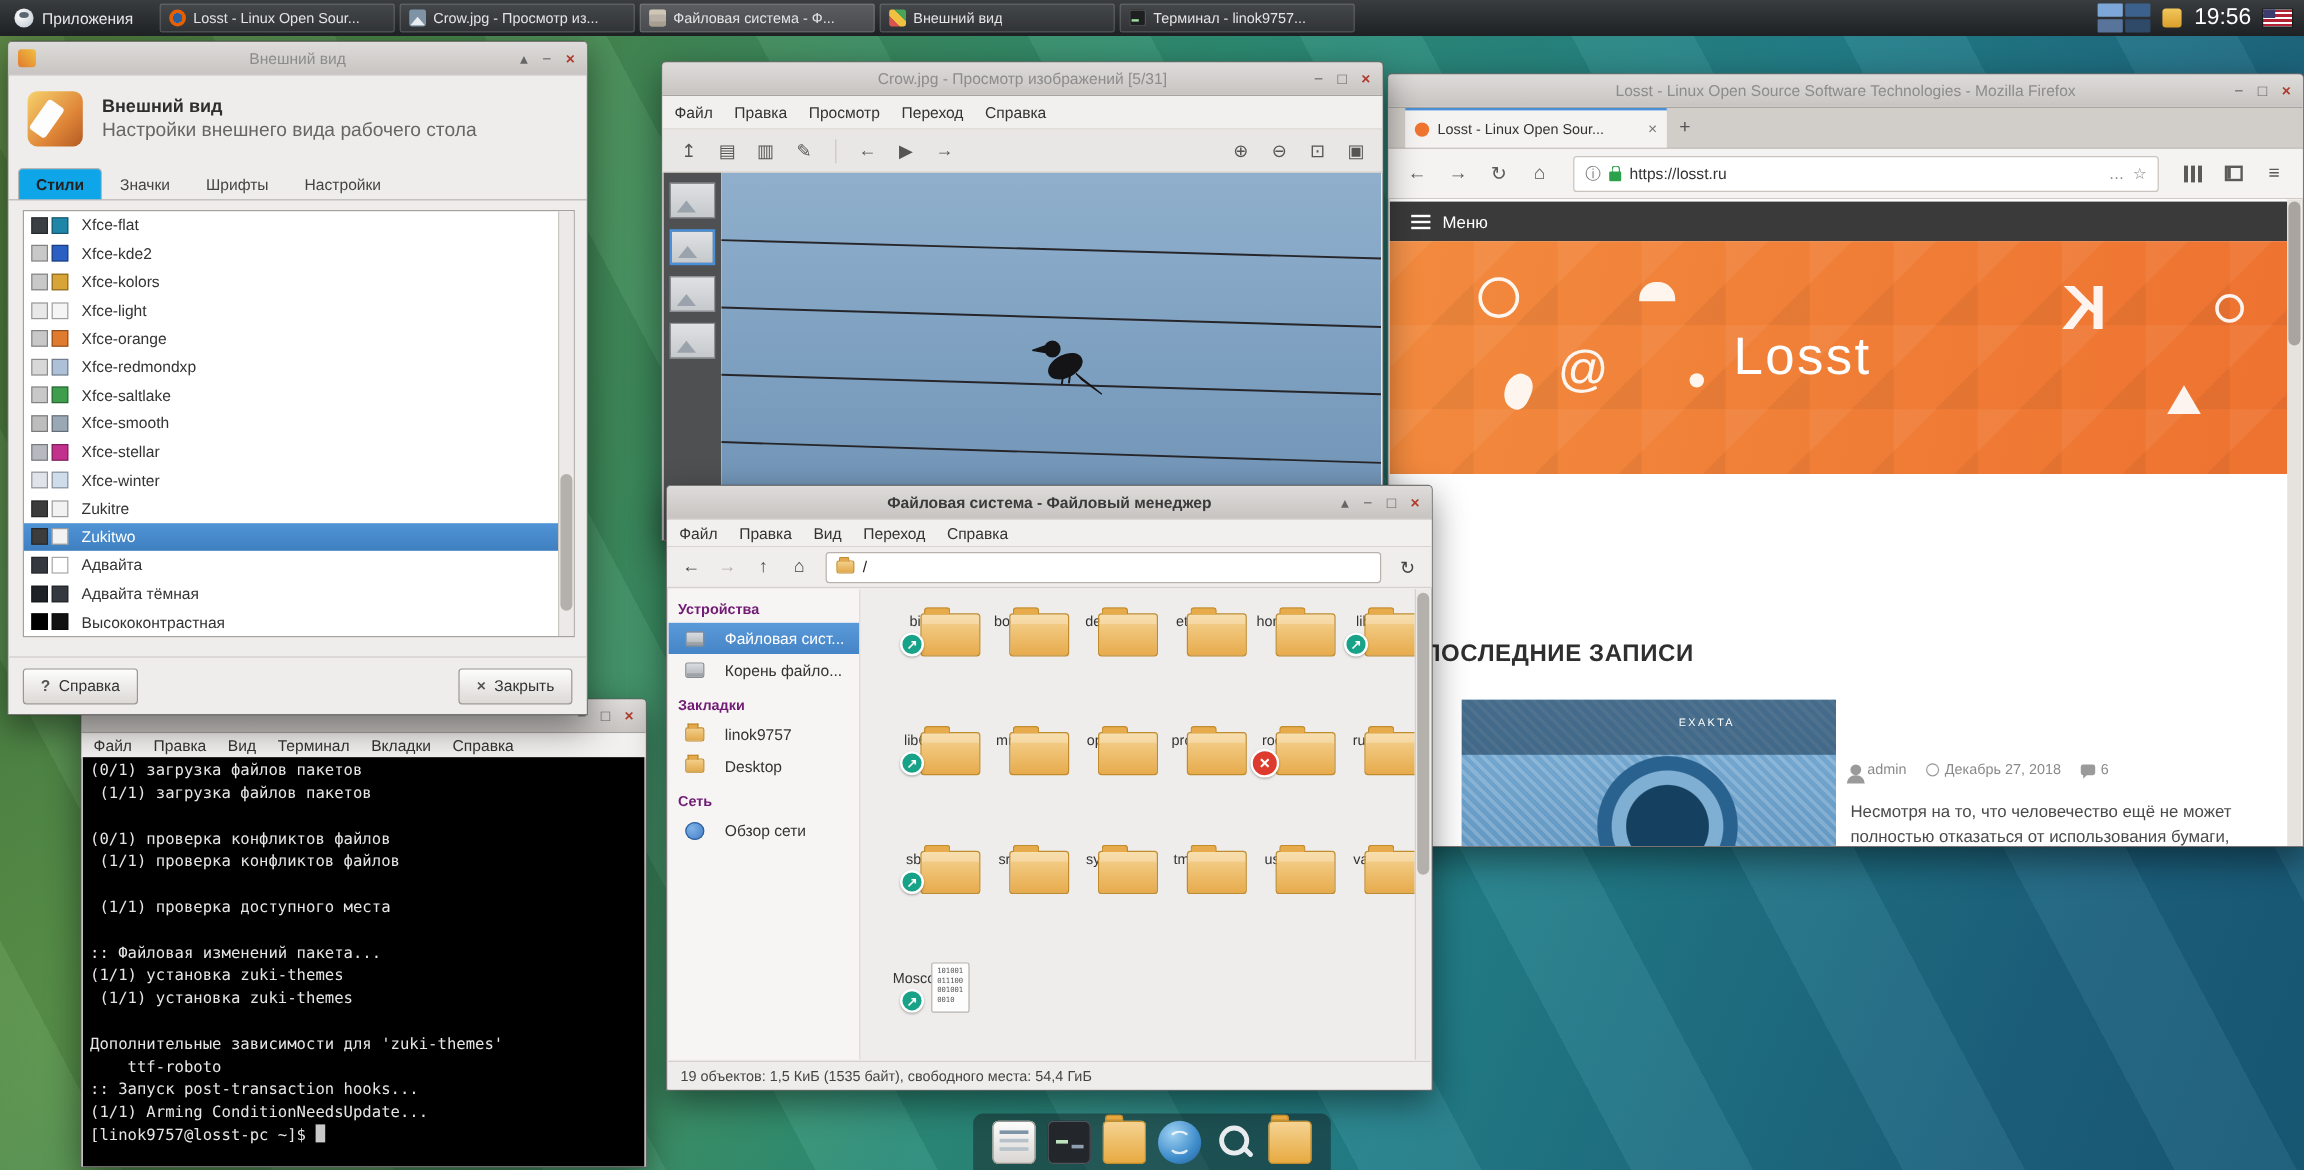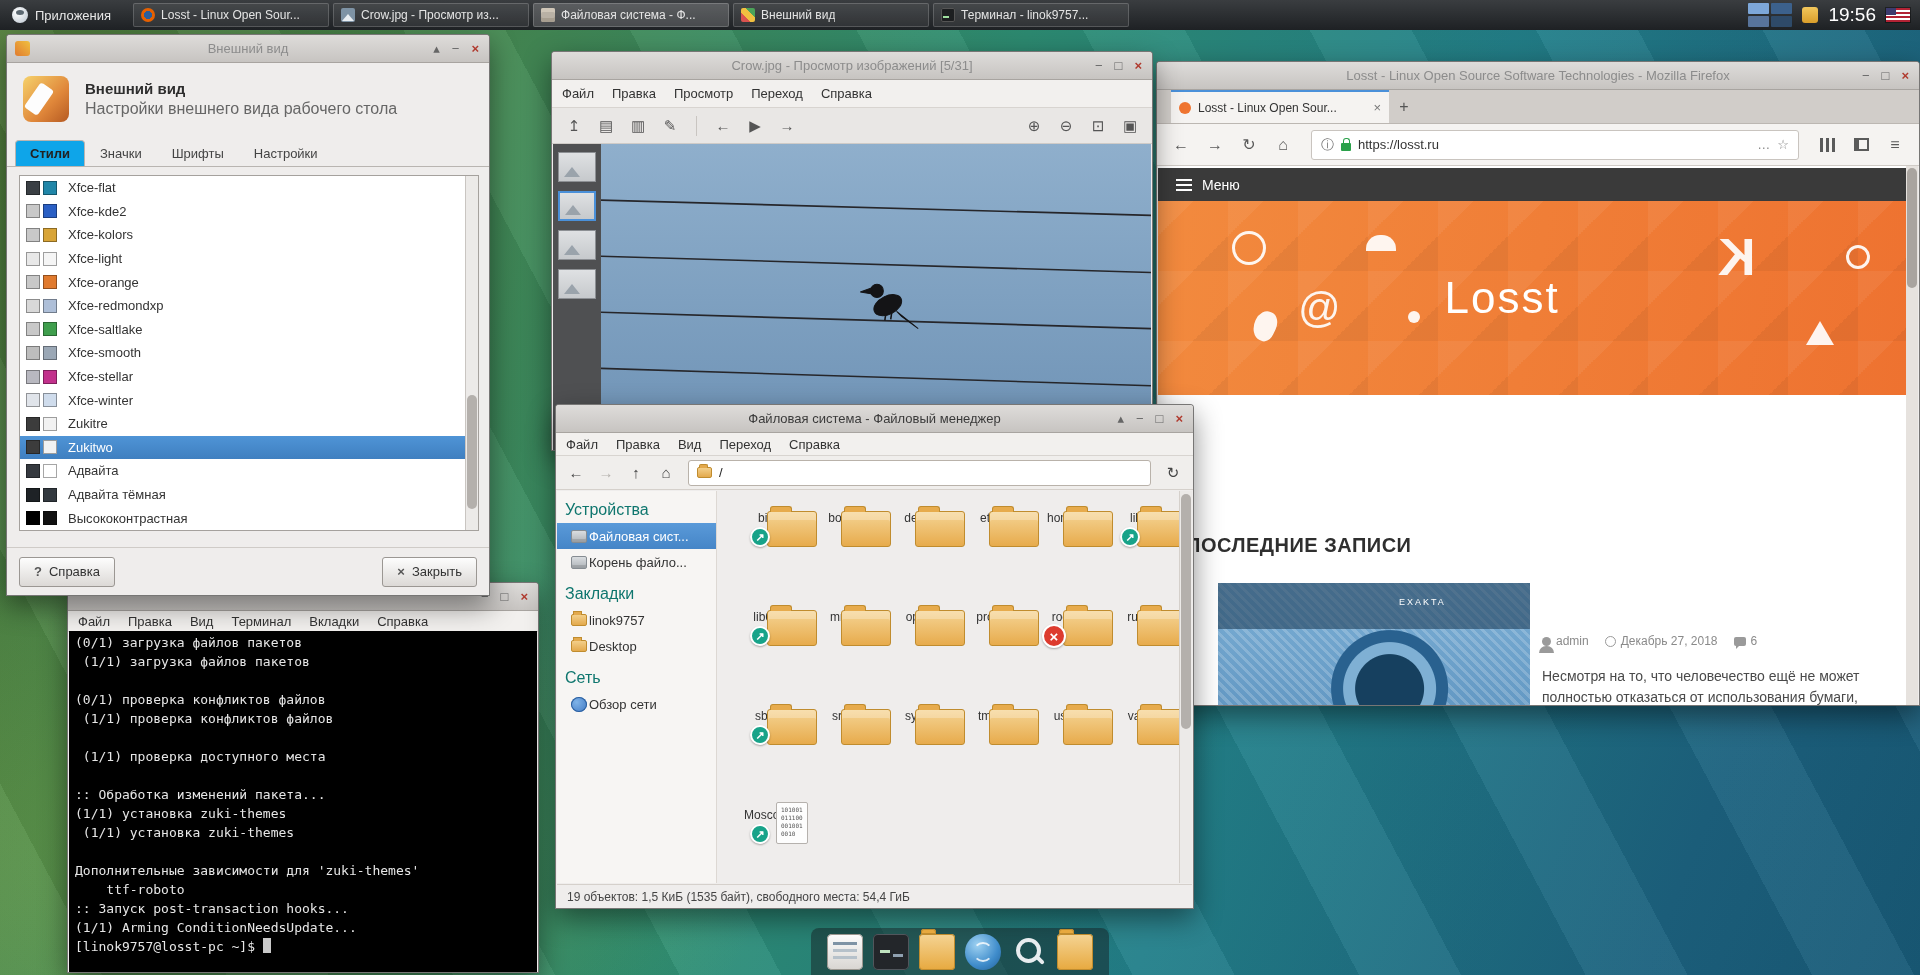--- a/index.html
+++ b/index.html
@@ -39,21 +39,21 @@
   .clock{font-size:19px;color:#fff}
   .flag{width:24px;height:14px;position:relative;background:repeating-linear-gradient(#b22234 0 2px,#fff 2px 4px);box-shadow:0 0 0 1px rgba(0,0,0,.4)}
   .flag::before{content:"";position:absolute;left:0;top:0;width:10px;height:7px;background:#3c3b6e}
 
   
   .window{position:absolute;background:#efedec;border:1px solid rgba(20,20,20,.55);border-radius:4px 4px 0 0;
     box-shadow:0 10px 28px rgba(0,0,0,.45)}
   .titlebar{height:28px;display:flex;align-items:center;background:linear-gradient(#dedcda,#c7c4c1);
     border-bottom:1px solid #a8a4a0;border-radius:3px 3px 0 0;position:relative}
   .title{position:absolute;left:0;right:0;text-align:center;font-size:13px;color:#8c8c8c;white-space:nowrap;overflow:hidden}
-  .focused .title{color:#3a3a3a;font-weight:normal}
+  .focused .title{color:#3a3a3a;font-weight:bold}
   .tb-icon{width:15px;height:15px;margin-left:8px;border-radius:3px;background:linear-gradient(45deg,#e07a2e,#f0c040);z-index:1}
   .tb-btns{margin-left:auto;display:flex;gap:12px;padding-right:10px;z-index:1}
   .tb-btns span{font-size:13px;color:#666;line-height:15px}
   .tb-btns .close{color:#b03a2e;font-weight:bold}
   .menubar{display:flex;gap:18px;align-items:center;padding:0 10px;background:#f2f0ee;border-bottom:1px solid #d8d4d0;font-size:13px;color:#333}
   .menubar span{cursor:default}
 
   
   #win-appearance{left:6px;top:34px;width:484px;height:562px;z-index:40}
   .ap-header{height:72px;display:flex;align-items:center;gap:16px;padding:0 16px}
@@ -100,22 +100,22 @@
   
   #win-fm{left:555px;top:404px;width:639px;height:505px;z-index:50}
   .fm-toolbar{height:34px;display:flex;align-items:center;background:#f0eeec;border-bottom:1px solid #d5d0cb;padding:0 6px;gap:2px}
   .navb{width:28px;height:26px;display:flex;align-items:center;justify-content:center;font-size:15px;color:#444;border-radius:3px}
   .navb.dis{color:#b5b1ad}
   .pathfield{flex:1;height:26px;margin:0 6px;background:#fff;border:1px solid #b9b2aa;border-radius:3px;display:flex;align-items:center;padding:0 8px;gap:7px;font-size:13px;color:#222}
   .mini-folder{width:15px;height:11px;background:linear-gradient(#f3cf8a,#e3a94c);border:1px solid #c08c2e;border-radius:2px;position:relative}
   .mini-folder::before{content:"";position:absolute;top:-4px;left:1px;width:7px;height:3px;background:#e3a94c;border:1px solid #c08c2e;border-bottom:none;border-radius:2px 2px 0 0}
   .fm-body{position:absolute;left:1px;right:1px;top:86px;bottom:25px}
   .fm-side{position:absolute;left:0;top:0;bottom:0;width:160px;background:#f7f5f3;border-right:1px solid #ddd8d3;font-size:13px;color:#333;overflow:hidden}
-  .side-h{font-size:16px;font-weight:normal;color:#0f766e;padding:10px 8px 4px}
-  .side-item{height:26px;display:flex;align-items:center;gap:2px;padding:0 8px 0 14px;white-space:nowrap;overflow:hidden}
+  .side-h{font-size:12px;font-weight:bold;color:#701a75;padding:10px 8px 4px}
+  .side-item{height:26px;display:flex;align-items:center;gap:17px;padding:0 8px 0 14px;white-space:nowrap;overflow:hidden}
   .side-item.sel-true{background:linear-gradient(#5a9ad9,#4585c7);color:#fff}
   .sic{flex:0 0 16px;height:13px}
   .sic.ic-drive{background:linear-gradient(#dadde0,#aeb3b8);border:1px solid #868c92;border-radius:2px;box-shadow:inset 0 -3px 0 rgba(0,0,0,.12)}
   .sic.ic-folder{width:16px;height:12px;background:linear-gradient(#f3cf8a,#e3a94c);border:1px solid #c08c2e;border-radius:2px;position:relative}
   .sic.ic-folder::before{content:"";position:absolute;top:-4px;left:1px;width:7px;height:3px;background:#e3a94c;border:1px solid #c08c2e;border-bottom:none}
   .sic.ic-globe{width:15px;height:15px;border-radius:50%;background:radial-gradient(circle at 35% 35%,#7fb3e8,#3f78c3);box-shadow:inset 0 0 0 1px #2c5f9e}
   .fm-grid{position:absolute;left:160px;top:0;right:13px;bottom:0;display:grid;grid-template-columns:repeat(6,74px);grid-auto-rows:99px;padding:14px 0 0 12px;overflow:hidden}
   .cell{position:relative;text-align:center}
   .ficon{position:relative;width:52px;height:44px;margin:0 auto}
   .folderic{position:absolute;left:1px;top:6px;width:50px;height:36px;background:linear-gradient(#f5d494,#e7ab4c);border:1px solid #c08c2e;border-radius:3px;box-shadow:inset 0 8px 0 rgba(255,255,255,.25)}
@@ -424,21 +424,21 @@
     <div>
 
     <div class="tline">(0/1) загрузка файлов пакетов</div>
         <div class="tline"> (1/1) загрузка файлов пакетов</div>
         <div class="tline"></div>
         <div class="tline">(0/1) проверка конфликтов файлов</div>
         <div class="tline"> (1/1) проверка конфликтов файлов</div>
         <div class="tline"></div>
         <div class="tline"> (1/1) проверка доступного места</div>
         <div class="tline"></div>
-        <div class="tline">:: Обработка изменений пакета...</div>
+        <div class="tline">:: Файловая изменений пакета...</div>
         <div class="tline">(1/1) установка zuki-themes</div>
         <div class="tline"> (1/1) установка zuki-themes</div>
         <div class="tline"></div>
         <div class="tline">Дополнительные зависимости для 'zuki-themes'</div>
         <div class="tline">    ttf-roboto</div>
         <div class="tline">:: Запуск post-transaction hooks...</div>
         <div class="tline">(1/1) Arming ConditionNeedsUpdate...</div>
       </div>
     <div class="tline"><span>[linok9757@losst-pc ~]$ </span><span class="cursor"></span></div>
   </div>

